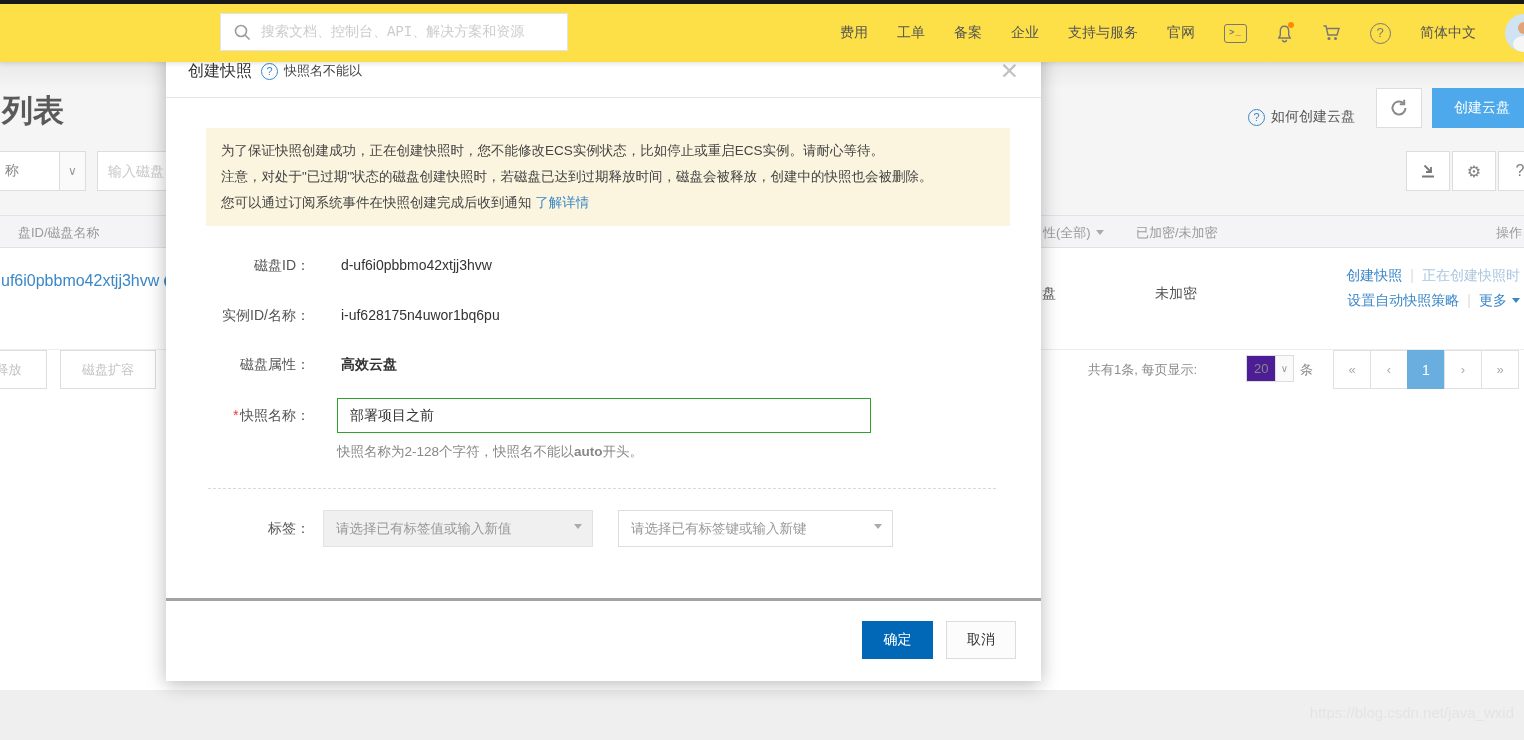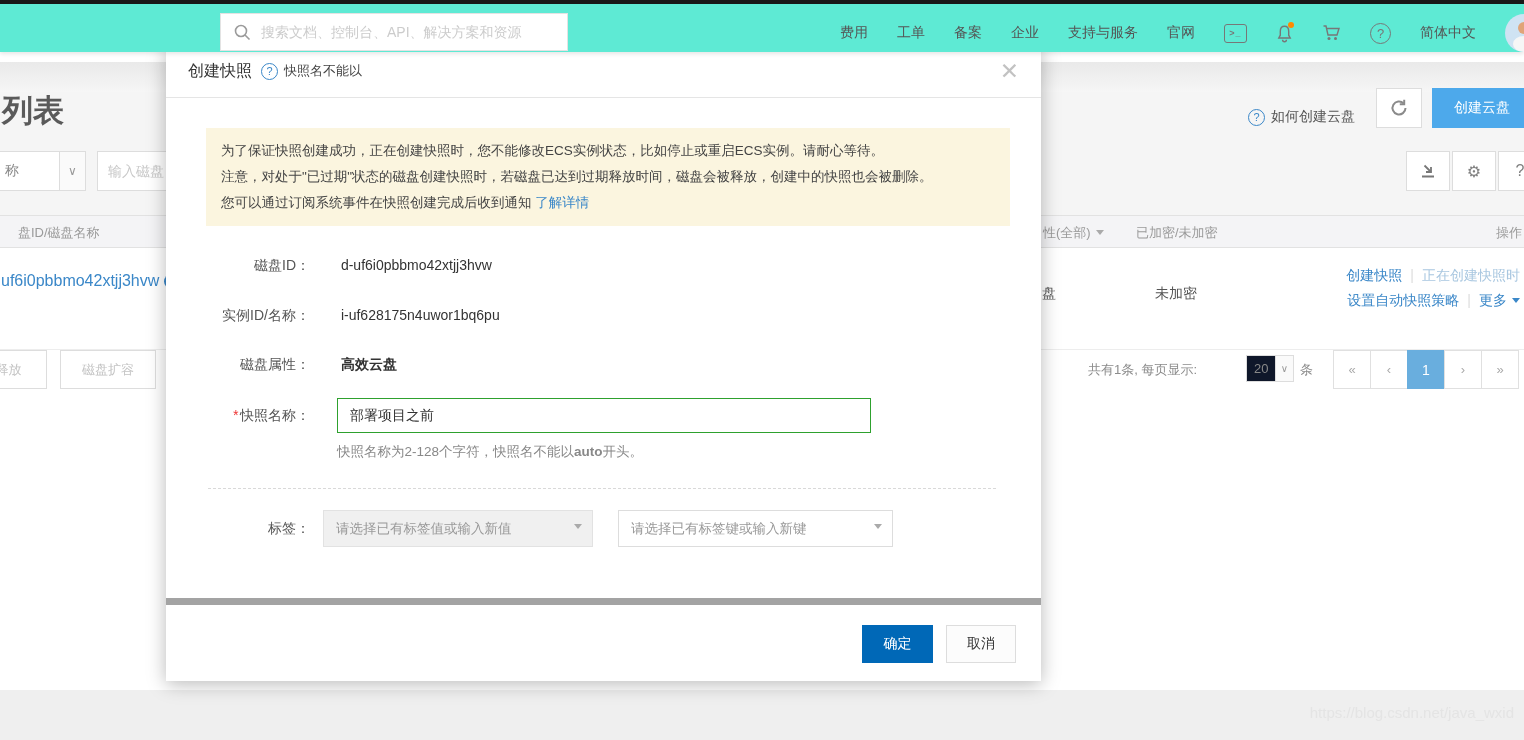--- a/index.html
+++ b/index.html
@@ -1,22 +1,22 @@
 <!DOCTYPE html>
 <html><head>
 <meta charset="utf-8">
 <style>
   * { margin:0; padding:0; box-sizing:border-box; }
   html,body { width:1524px; height:740px; overflow:hidden; background:#fff;
     font-family:"Liberation Sans","DejaVu Sans",sans-serif; font-size:14px; color:#333; }
 
   
   .black-strip { position:absolute; left:0; top:0; width:100%; height:4px; background:#181818; z-index:30; }
-  .topnav { position:absolute; left:0; top:4px; width:100%; height:48px; background:#5eead4;
-    box-shadow:0 2px 4px rgba(0,0,0,.10); z-index:25; }
+  .topnav { position:absolute; left:0; top:4px; width:100%; height:58px; background:#fde047;
+    box-shadow:0 2px 4px rgba(0,0,0,.10); z-index:25;font-family:Liberation Mono, monospace; }
   .search-box { position:absolute; left:220px; top:9px; width:348px; height:38px;
     border:1px solid #e3e3e3; display:flex; align-items:center; padding:0 12px; background:#fff; }
   .search-box input { border:none; outline:none; flex:1; margin-left:10px; font-size:14px; color:#666;
     font-family:inherit; background:transparent; }
   .search-box input::placeholder { color:#ccc; }
   .nav-right { position:absolute; right:-19px; top:0; height:58px; display:flex; align-items:center; gap:29px; }
   .nav-item { font-size:14px; color:#555; white-space:nowrap; cursor:pointer; }
   .nav-icon { display:inline-flex; align-items:center; justify-content:center; position:relative; cursor:pointer; }
   .term-icon { width:23px; height:19px; border:1.5px solid #777; border-radius:3px; color:#777;
     font-size:9px; font-weight:bold; letter-spacing:1px; }
@@ -72,21 +72,21 @@
   .act-sep { color:#ddd; margin:0 8px; }
   .act-disabled { color:#a9c7e0; }
 
   .ghost-btn { position:absolute; top:350px; height:39px; background:#fff; border:1px solid #ddd;
     color:#c3c3c3; font-size:13px; font-family:inherit; cursor:pointer; }
   .btn-release { left:-30px; width:77px; }
   .btn-resize  { left:60px;  width:96px; }
 
   .pg-summary { position:absolute; left:1088px; top:361px; color:#8c8c8c; font-size:13px; }
   .pg-size { position:absolute; left:1246px; top:355px; width:48px; height:27px; border:1px solid #ddd;
-    background:#0f172a; display:flex; align-items:center; cursor:pointer; }
+    background:#4c1d95; display:flex; align-items:center; cursor:pointer; }
   .pg-size .val { padding-left:7px; color:#888; font-size:13px; }
   .pg-size .sel-caret-box { width:18px; font-size:10px; }
   .pg-unit { position:absolute; left:1300px; top:361px; color:#8c8c8c; font-size:13px; }
   .pg-btns { position:absolute; left:1334px; top:350px; display:flex; }
   .pg-btn { width:38px; height:39px; background:#fff; border:1px solid #e0e0e0; margin-left:-1px;
     display:flex; align-items:center; justify-content:center; color:#aaa; font-size:13px; cursor:pointer; }
   .pg-btn.active { background:#69aede; border-color:#69aede; color:#fff; font-size:14px; }
 
   .watermark { position:absolute; right:10px; top:704px; color:#e4e4e4; font-size:15px; }
 
@@ -109,21 +109,21 @@
   .row-flex { display:flex; align-items:center; }
   .req { color:#e33; margin-right:2px; }
   .snap-input { margin-left:27px; width:534px; height:35px; border:1px solid #2ea12e; padding:0 12px;
     font-size:14px; color:#333; font-family:inherit; outline:none; }
   .hint { position:absolute; left:171px; top:398px; font-size:13.5px; color:#888; }
   .dashed { position:absolute; left:42px; top:443px; width:788px; border-top:1px dashed #d9d9d9; }
   .tag-select { height:37px; border:1px solid #ddd; background:#fff; display:flex; align-items:center;
     justify-content:space-between; padding:0 10px 0 12px; color:#999; font-size:13.5px; cursor:pointer; }
   .tag-key { width:275px; margin-left:25px; }
   .tag-val { width:270px; margin-left:13px; background:#f0f0f0; border-color:#e2e2e2; }
-  .modal-footer { position:absolute; left:0; top:553px; width:100%; height:83px; border-top:7px solid #a3a3a3; }
+  .modal-footer { position:absolute; left:0; top:553px; width:100%; height:83px; border-top:3px solid #a3a3a3; }
   .btn-ok { position:absolute; left:696px; top:20px; width:71px; height:38px; background:#0068b7; color:#fff;
     border:none; font-size:14px; font-family:inherit; cursor:pointer; }
   .btn-cancel { position:absolute; left:780px; top:20px; width:70px; height:38px; background:#fcfcfc;
     color:#333; border:1px solid #ddd; font-size:14px; font-family:inherit; cursor:pointer; }
 </style>
 </head>
 <body>
 
 <div class="black-strip"></div>
 <header class="topnav">

